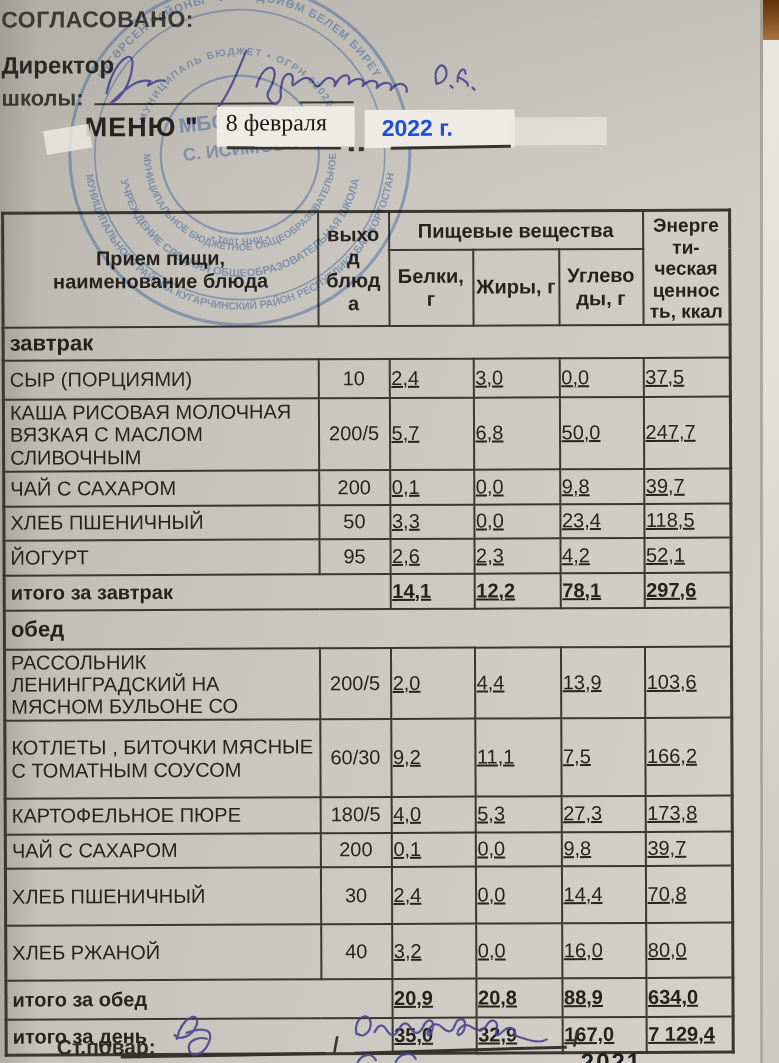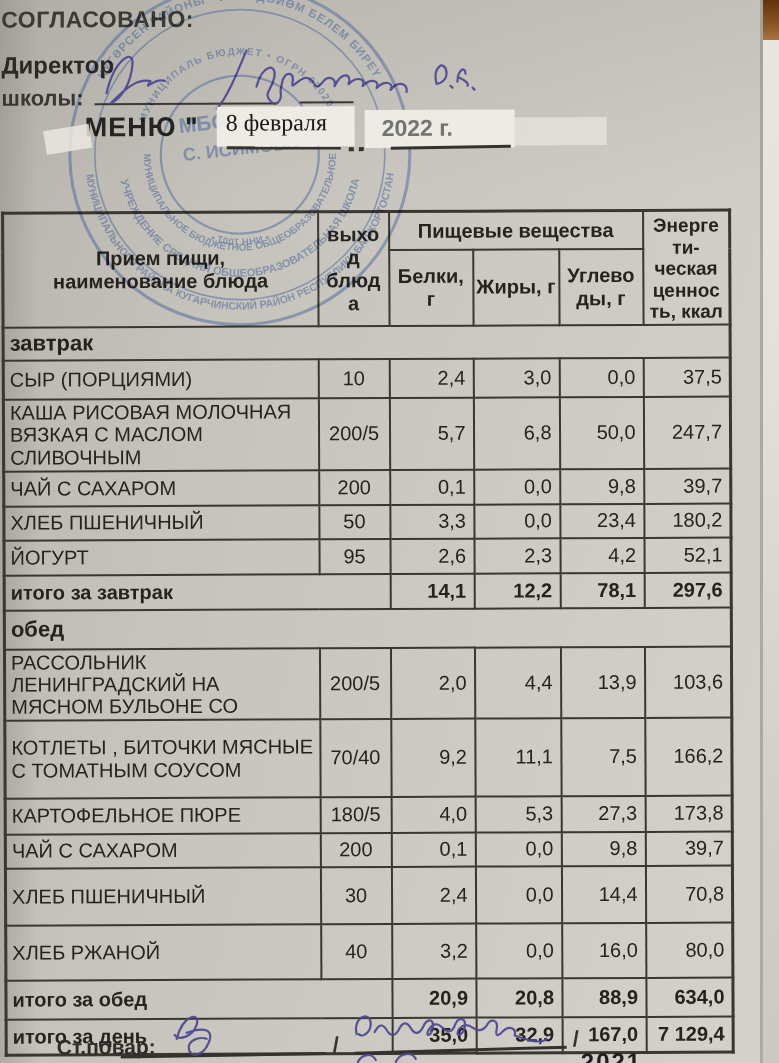--- a/index.html
+++ b/index.html
@@ -26,39 +26,39 @@
   .director2{position:absolute;left:3px;top:84px;font-size:22px;font-weight:bold;color:#393734;}
   .sig-line{position:absolute;height:2px;background:#3a3834;}
   .menu-title{position:absolute;left:86px;top:111px;font-size:27px;font-weight:bold;color:#262422;letter-spacing:1px;z-index:4;}
 
   .patch{position:absolute;background:#edebe4;z-index:7;}
   .patch.soft{background:rgba(236,234,227,0.65);}
   .wedge{position:absolute;left:46px;top:126px;width:46px;height:24px;background:rgba(234,232,225,0.85);
     transform:rotate(-9deg);z-index:7;}
   .date-day{position:absolute;left:227px;top:109px;z-index:8;font-family:"Liberation Serif",serif;
     font-weight:normal;font-size:24px;color:#171717;}
-  .date-year{position:absolute;left:383px;top:115px;z-index:8;font-weight:bold;font-size:23px;color:#737373;}
+  .date-year{position:absolute;left:383px;top:115px;z-index:8;font-weight:bold;font-size:23px;color:#1d4ed8;}
   .date-line{position:absolute;background:#34322e;height:3px;z-index:8;}
   .dot{position:absolute;width:5px;height:4px;background:#34322e;z-index:8;}
 
   .stamp{position:absolute;left:55px;top:-32px;z-index:6;mix-blend-mode:multiply;opacity:0.9;}
 
   
   table.menu{position:absolute;left:2px;top:210px;width:727px;border-collapse:collapse;table-layout:fixed;
     z-index:5;color:#26231f;}
   table.menu,table.menu td{border:2px solid #3a3731;}
   table.menu{border-width:3px;}
   table.menu td{vertical-align:middle;overflow:hidden;}
   .head{font-weight:bold;text-align:center;font-size:20px;line-height:1.12;padding:1px;}
   .preline{white-space:pre-line;}
   .energy-head{font-size:19px;line-height:21.5px;padding-top:3px;}
   .out-head{line-height:23px;}
   .name-cell{padding-left:5px;padding-right:2px;font-size:20px;line-height:1.12;text-align:left;}
   .out-cell{text-align:center;font-size:20px;}
-  .num-cell{text-align:right;padding-right:7px;font-size:20px;}
+  .num-cell{padding-right:7px;font-size:20px;text-decoration:underline;}
   .section-cell{font-weight:bold;font-size:22px;padding-left:5px;text-align:left;}
   tr.total-row td{font-weight:bold;}
 
   .cook-label{position:absolute;left:10px;top:1034px;font-size:21px;font-weight:bold;color:#2e2c29;z-index:5;margin-left:44px;}
   .cook-line{position:absolute;height:2.5px;background:#34322e;z-index:5;}
   .slash{position:absolute;font-size:22px;font-weight:bold;color:#34322e;z-index:5;}
   .partial-year{position:absolute;left:578px;top:1049px;font-size:24px;font-weight:bold;color:#1d1d1d;z-index:5;letter-spacing:2px;}
 
   .ink{position:absolute;z-index:6;}
   .ink path{fill:none;stroke:#4b4890;stroke-width:2.2;stroke-linecap:round;stroke-linejoin:round;opacity:0.92;}
@@ -187,21 +187,21 @@
           <td class="num-cell">0,0</td>
           <td class="num-cell">9,8</td>
           <td class="num-cell">39,7</td>
         </tr>
         <tr style="height: 34px;">
           <td class="name-cell">ХЛЕБ ПШЕНИЧНЫЙ</td>
           <td class="out-cell">50</td>
           <td class="num-cell">3,3</td>
           <td class="num-cell">0,0</td>
           <td class="num-cell">23,4</td>
-          <td class="num-cell">180,2</td>
+          <td class="num-cell">118,5</td>
         </tr>
         <tr style="height: 35px;">
           <td class="name-cell">ЙОГУРТ</td>
           <td class="out-cell">95</td>
           <td class="num-cell">2,6</td>
           <td class="num-cell">2,3</td>
           <td class="num-cell">4,2</td>
           <td class="num-cell">52,1</td>
         </tr>
         <tr class="total-row" style="height: 35px;">
@@ -217,21 +217,21 @@
         <tr style="height: 63px;">
           <td class="name-cell">РАССОЛЬНИК ЛЕНИНГРАДСКИЙ НА МЯСНОМ БУЛЬОНЕ СО</td>
           <td class="out-cell">200/5</td>
           <td class="num-cell">2,0</td>
           <td class="num-cell">4,4</td>
           <td class="num-cell">13,9</td>
           <td class="num-cell">103,6</td>
         </tr>
         <tr style="height: 78px;">
           <td class="name-cell">КОТЛЕТЫ ,  БИТОЧКИ МЯСНЫЕ С ТОМАТНЫМ СОУСОМ</td>
-          <td class="out-cell">70/40</td>
+          <td class="out-cell">60/30</td>
           <td class="num-cell">9,2</td>
           <td class="num-cell">11,1</td>
           <td class="num-cell">7,5</td>
           <td class="num-cell">166,2</td>
         </tr>
         <tr style="height: 36px;">
           <td class="name-cell">КАРТОФЕЛЬНОЕ ПЮРЕ</td>
           <td class="out-cell">180/5</td>
           <td class="num-cell">4,0</td>
           <td class="num-cell">5,3</td>

